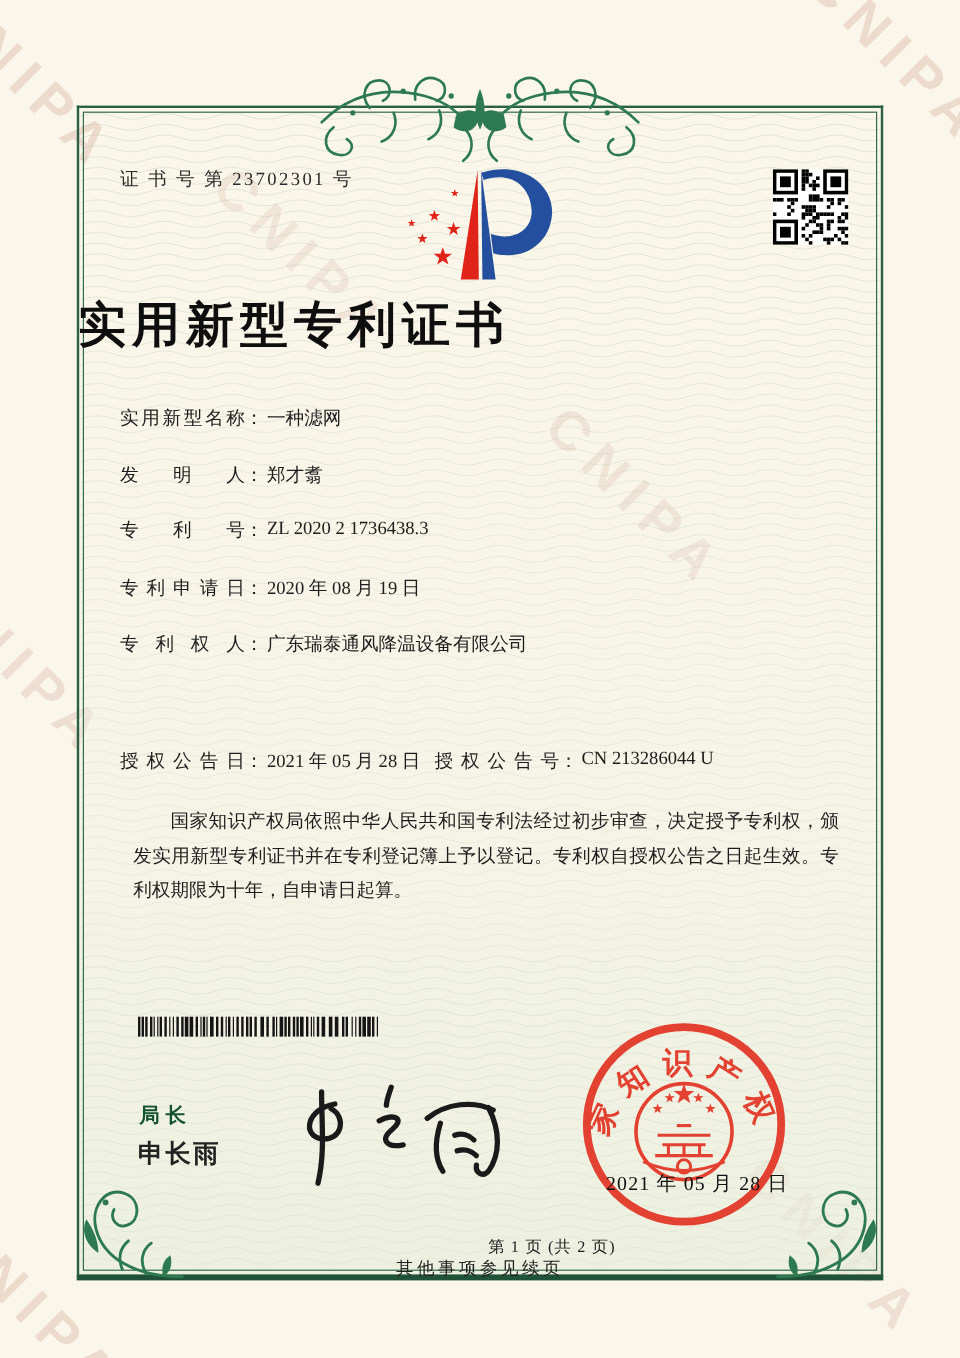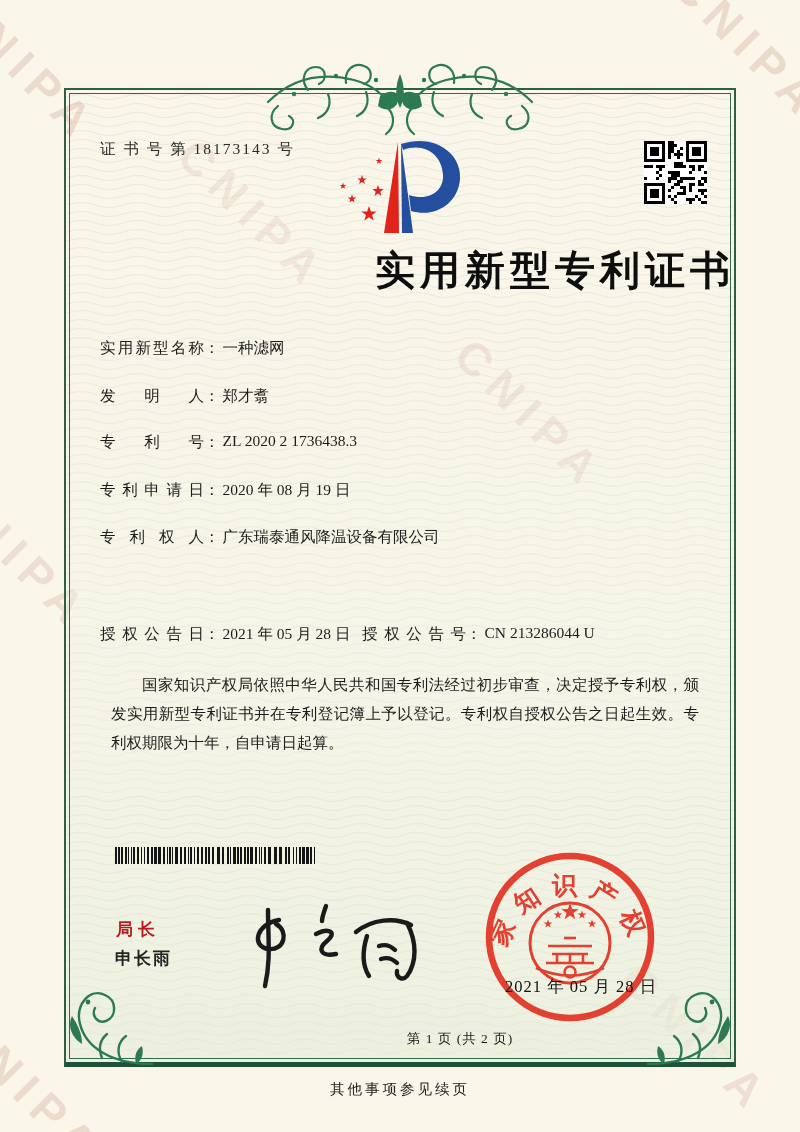--- a/index.html
+++ b/index.html
@@ -14,39 +14,39 @@
   .frame{position:absolute;left:64px;top:88px;width:668px;height:972px;
          border:2px solid #2b6044;border-bottom:5px solid #1f5238;z-index:3;
          background:linear-gradient(180deg,rgba(251,246,234,0) 0%,rgba(240,242,228,0.45) 60%,rgba(232,238,220,0.75) 100%);}
   .frame::after{content:"";position:absolute;inset:3px;border:1px solid #35694c;}
   .orn{position:absolute;z-index:4;pointer-events:none;}
   
   .content{position:absolute;z-index:5;}
   #cert-no{left:100px;top:139px;font-size:15.5px;letter-spacing:2px;color:#2a2a2a;}
   #logo{left:335px;top:130px;}
   #qr{left:644px;top:141px;}
-  #title{left:65px;top:243px;width:670px;text-align:right;font-size:40px;font-weight:700;
+  #title{left:65px;top:243px;width:670px;text-align:left;font-size:40px;font-weight:700;
          letter-spacing:5px;color:#0e0e0e;}
   .row{position:absolute;left:100px;width:620px;font-size:15.5px;z-index:5;}
   .lbl{display:inline-block;width:104px;text-align:justify;text-align-last:justify;vertical-align:top;}
   .val{display:inline-block;vertical-align:top;margin-left:3px;}
   .addr-val{width:500px;line-height:24px;}
   .grant2{position:absolute;left:262px;top:0;}
   #paras{left:99px;top:658px;width:612px;font-size:15.5px;line-height:29px;text-align:justify;}
   #paras p{margin:12px;text-indent:2em;}
   #barcode{left:115px;top:847px;}
   #sig-title{left:116px;top:918px;font-family:"Liberation Sans",sans-serif;font-weight:700;
-             font-size:17px;letter-spacing:5px;color:#b91c1c;}
+             font-size:17px;letter-spacing:5px;color:#14532d;}
   #sig-name{left:115px;top:947px;font-family:"Liberation Sans",sans-serif;font-weight:700;
-            font-size:17px;letter-spacing:2px;color:#222;}
+            font-size:21px;letter-spacing:2px;color:#222;}
   #signature{left:238px;top:898px;}
   #seal{left:484px;top:851px;z-index:6;}
   #seal-date{left:505px;top:976px;z-index:7;font-size:16.5px;letter-spacing:1px;color:#111;}
   #page-info{left:65px;top:1030px;width:790px;text-align:center;font-size:13.5px;letter-spacing:1px;}
-  #cont-note{left:0;top:1080px;width:800px;text-align:center;font-size:14.5px;letter-spacing:3px;color:#222;}
+  #cont-note{left:0;top:1048px;width:800px;text-align:center;font-size:14.5px;letter-spacing:3px;color:#222;}
 </style>
 </head>
 <body>
 
 <div id="page">
 
   <div class="wm" style="left:-25px;top:-20px">CNIPA</div>
   <div class="wm" style="left:700px;top:-42px">CNIPA</div>
   <div class="wm" style="left:205px;top:128px;color:rgba(205,160,142,0.20)">CNIPA</div>
   <div class="wm" style="left:482px;top:328px;color:rgba(205,160,142,0.26)">CNIPA</div>
@@ -198,21 +198,21 @@
     <g transform="translate(92,0) scale(-1,1)" fill="none" stroke="#2e7a50" stroke-width="2.4" stroke-linecap="round">
       <path d="M90,92 C50,92 24,76 18,52 C13,32 28,16 43,23 C55,28 55,45 44,49 C36,52 29,44 33,36"></path>
       <path d="M60,90 C54,80 56,70 64,64"></path>
       <path d="M40,86 C36,76 38,68 45,62"></path>
       <path d="M20,72 C10,66 5,54 10,44 C16,53 20,62 20,72 Z" fill="#2e7a50" stroke="none"></path>
       <path d="M74,92 C72,84 74,78 80,74 C82,82 80,88 74,92 Z" fill="#2e7a50" stroke="none"></path>
       <circle cx="26" cy="30" r="2.4" fill="#2e7a50" stroke="none"></circle>
     </g>
   </svg>
 
-  <div id="cert-no" class="content">证 书 号 第 18173143 号</div>
+  <div id="cert-no" class="content">证 书 号 第 23702301 号</div>
 
   <svg id="logo" class="content" width="135" height="108" viewBox="0 0 135 108">
     <polygon points="63,12 49,103 64,103" fill="#e0241a"></polygon>
     <polygon points="66,12 67,103 78,103" fill="#234f9e"></polygon>
     <path d="M66,14 C100,3 127,24 125,49 C123,74 100,88 76,81 L74,65 C95,72 109,60 108,45 C107,25 90,12 68,20 Z" fill="#234f9e"></path>
     <polygon fill="#e0241a" points="44.0,27.5 44.8,29.9 47.3,29.9 45.3,31.4 46.1,33.8 44.0,32.4 41.9,33.8 42.7,31.4 40.7,29.9 43.2,29.9"></polygon>
     <polygon fill="#e0241a" points="27.0,45.0 28.2,48.4 31.8,48.5 28.9,50.6 29.9,54.0 27.0,52.0 24.1,54.0 25.1,50.6 22.2,48.5 25.8,48.4"></polygon>
     <polygon fill="#e0241a" points="43.0,55.0 44.4,59.1 48.7,59.1 45.3,61.7 46.5,65.9 43.0,63.4 39.5,65.9 40.7,61.7 37.3,59.1 41.6,59.1"></polygon>
     <polygon fill="#e0241a" points="8.0,52.5 8.8,54.9 11.3,54.9 9.3,56.4 10.1,58.8 8.0,57.4 5.9,58.8 6.7,56.4 4.7,54.9 7.2,54.9"></polygon>
     <polygon fill="#e0241a" points="17.0,64.5 18.1,67.5 21.3,67.6 18.7,69.6 19.6,72.6 17.0,70.8 14.4,72.6 15.3,69.6 12.7,67.6 15.9,67.5"></polygon>

